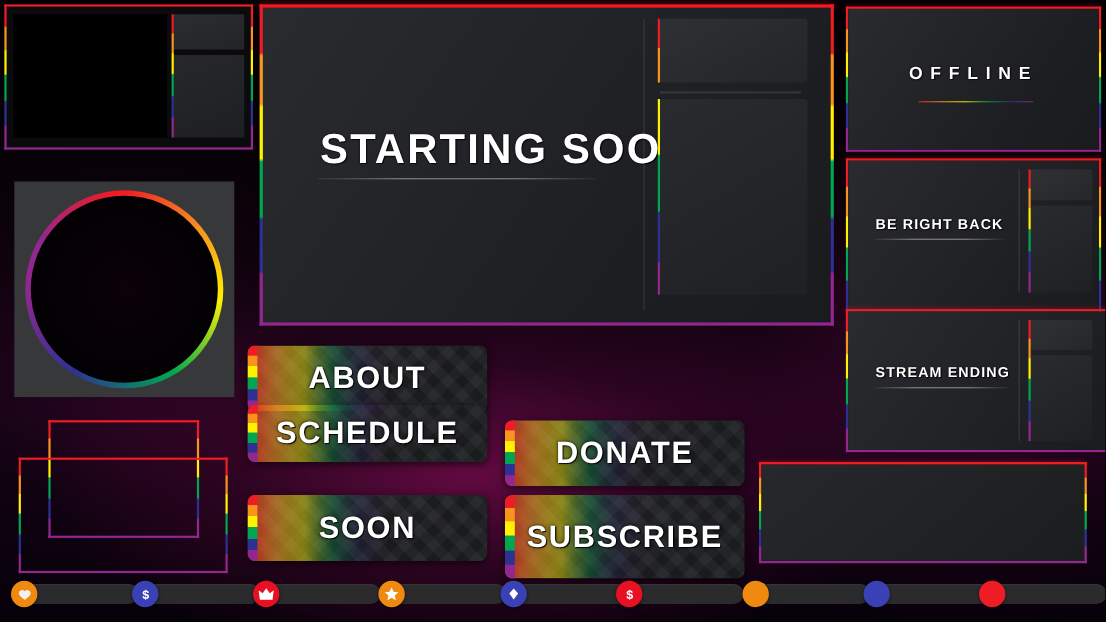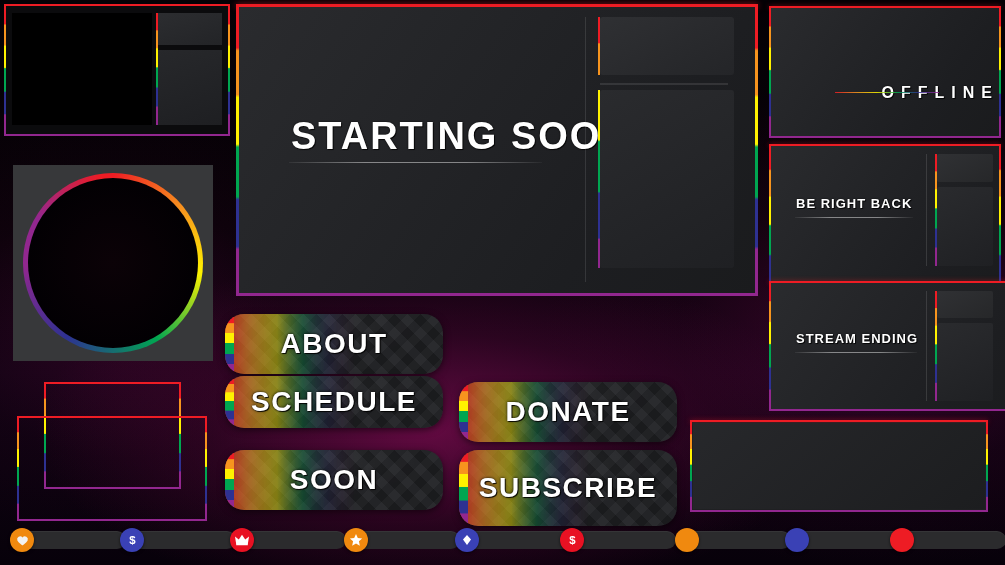--- a/index.html
+++ b/index.html
@@ -53,21 +53,21 @@
 
   
   #botbar{position:absolute;left:0;bottom:0;width:1005px;height:40px;}
   .chip{position:absolute;top:6px;height:18px;border-radius:9px;background:#2b2b2d;box-shadow:inset 0 1px 0 rgba(255,255,255,.05);}
   .badge{position:absolute;top:3px;width:24px;height:24px;border-radius:50%;display:flex;align-items:center;justify-content:center;
          box-shadow:0 1px 3px rgba(0,0,0,.6);}
   .badge svg{display:block;}
 
   
   .btn{
-    position:absolute;border-radius:19px;overflow:hidden;
+    position:absolute;border-radius:7px;overflow:hidden;
     box-shadow:0 2px 7px rgba(0,0,0,.55);
   }
   .btn .tab{position:absolute;left:0;top:0;bottom:0;width:9px;z-index:3;}
   .btn .rbglow{position:absolute;left:0;top:0;bottom:0;width:130px;z-index:2;opacity:.72;
     -webkit-mask-image:linear-gradient(90deg,rgba(0,0,0,1),rgba(0,0,0,0));
     mask-image:linear-gradient(90deg,rgba(0,0,0,1),rgba(0,0,0,0));}
   .btn .lbl{position:absolute;inset:0;display:flex;align-items:center;justify-content:center;z-index:4;
     color:#fff;font-weight:700;font-size:28px;letter-spacing:1.5px;
     text-shadow:0 0 3px rgba(0,0,0,.95),1px 1px 0 rgba(0,0,0,.8);}
 </style>
@@ -134,21 +134,21 @@
     </div>
   </div>
 
   <div class="frame" style="left:769px;top:6px;width:232px;height:132px;">
     <div class="e-top" style="height:2px;box-shadow:0 0 5px rgba(238,28,36,.6);"></div>
     <div class="e-bot"></div>
     <div class="e-l rb-v"></div>
       <div class="e-r rb-v"></div>
     <div style="position:absolute;inset:2px;overflow:hidden;">
       <div class="poly panel-bg"></div>
-      <div class="ttl" style="position:absolute;left:0;right:0;top:76px;text-align:right;font-size:16px;letter-spacing:7px;">OFFLINE</div>
+      <div class="ttl" style="position:absolute;left:0;right:0;top:51px;text-align:center;font-size:16px;letter-spacing:7px;">OFFLINE</div>
       <div class="ul-rb rb-h" style="position:absolute;left:64px;top:84px;width:104px;"></div>
     </div>
   </div>
 
   <div class="frame" style="left:769px;top:144px;width:232px;height:167px;">
     <div class="e-top" style="height:2px;box-shadow:0 0 5px rgba(238,28,36,.6);"></div>
     <div class="e-bot"></div>
     <div class="e-l rb-v"></div>
       <div class="e-r rb-v"></div>
     <div style="position:absolute;inset:2px;overflow:hidden;">
@@ -186,21 +186,21 @@
     <div style="position:absolute;inset:3px;background:linear-gradient(140deg,#27282b,#1c1d1f);"></div>
   </div>
 
   <div class="btn" style="left:225px;top:314px;width:218px;height:60px;">
     <div class="poly"></div>
     <div class="rbglow rb-h"></div>
     <div class="tab rb-v"></div>
     <div class="lbl">ABOUT</div>
   </div>
 
-  <div class="btn" style="left:225px;top:376px;width:218px;height:52px;">
+  <div class="btn" style="left:225px;top:368px;width:218px;height:52px;">
     <div class="poly"></div>
     <div class="rbglow rb-h"></div>
     <div class="tab rb-v"></div>
     <div class="lbl">SCHEDULE</div>
   </div>
   <div class="btn" style="left:459px;top:382px;width:218px;height:60px;">
     <div class="poly"></div>
     <div class="rbglow rb-h"></div>
     <div class="tab rb-v"></div>
     <div class="lbl">DONATE</div>

